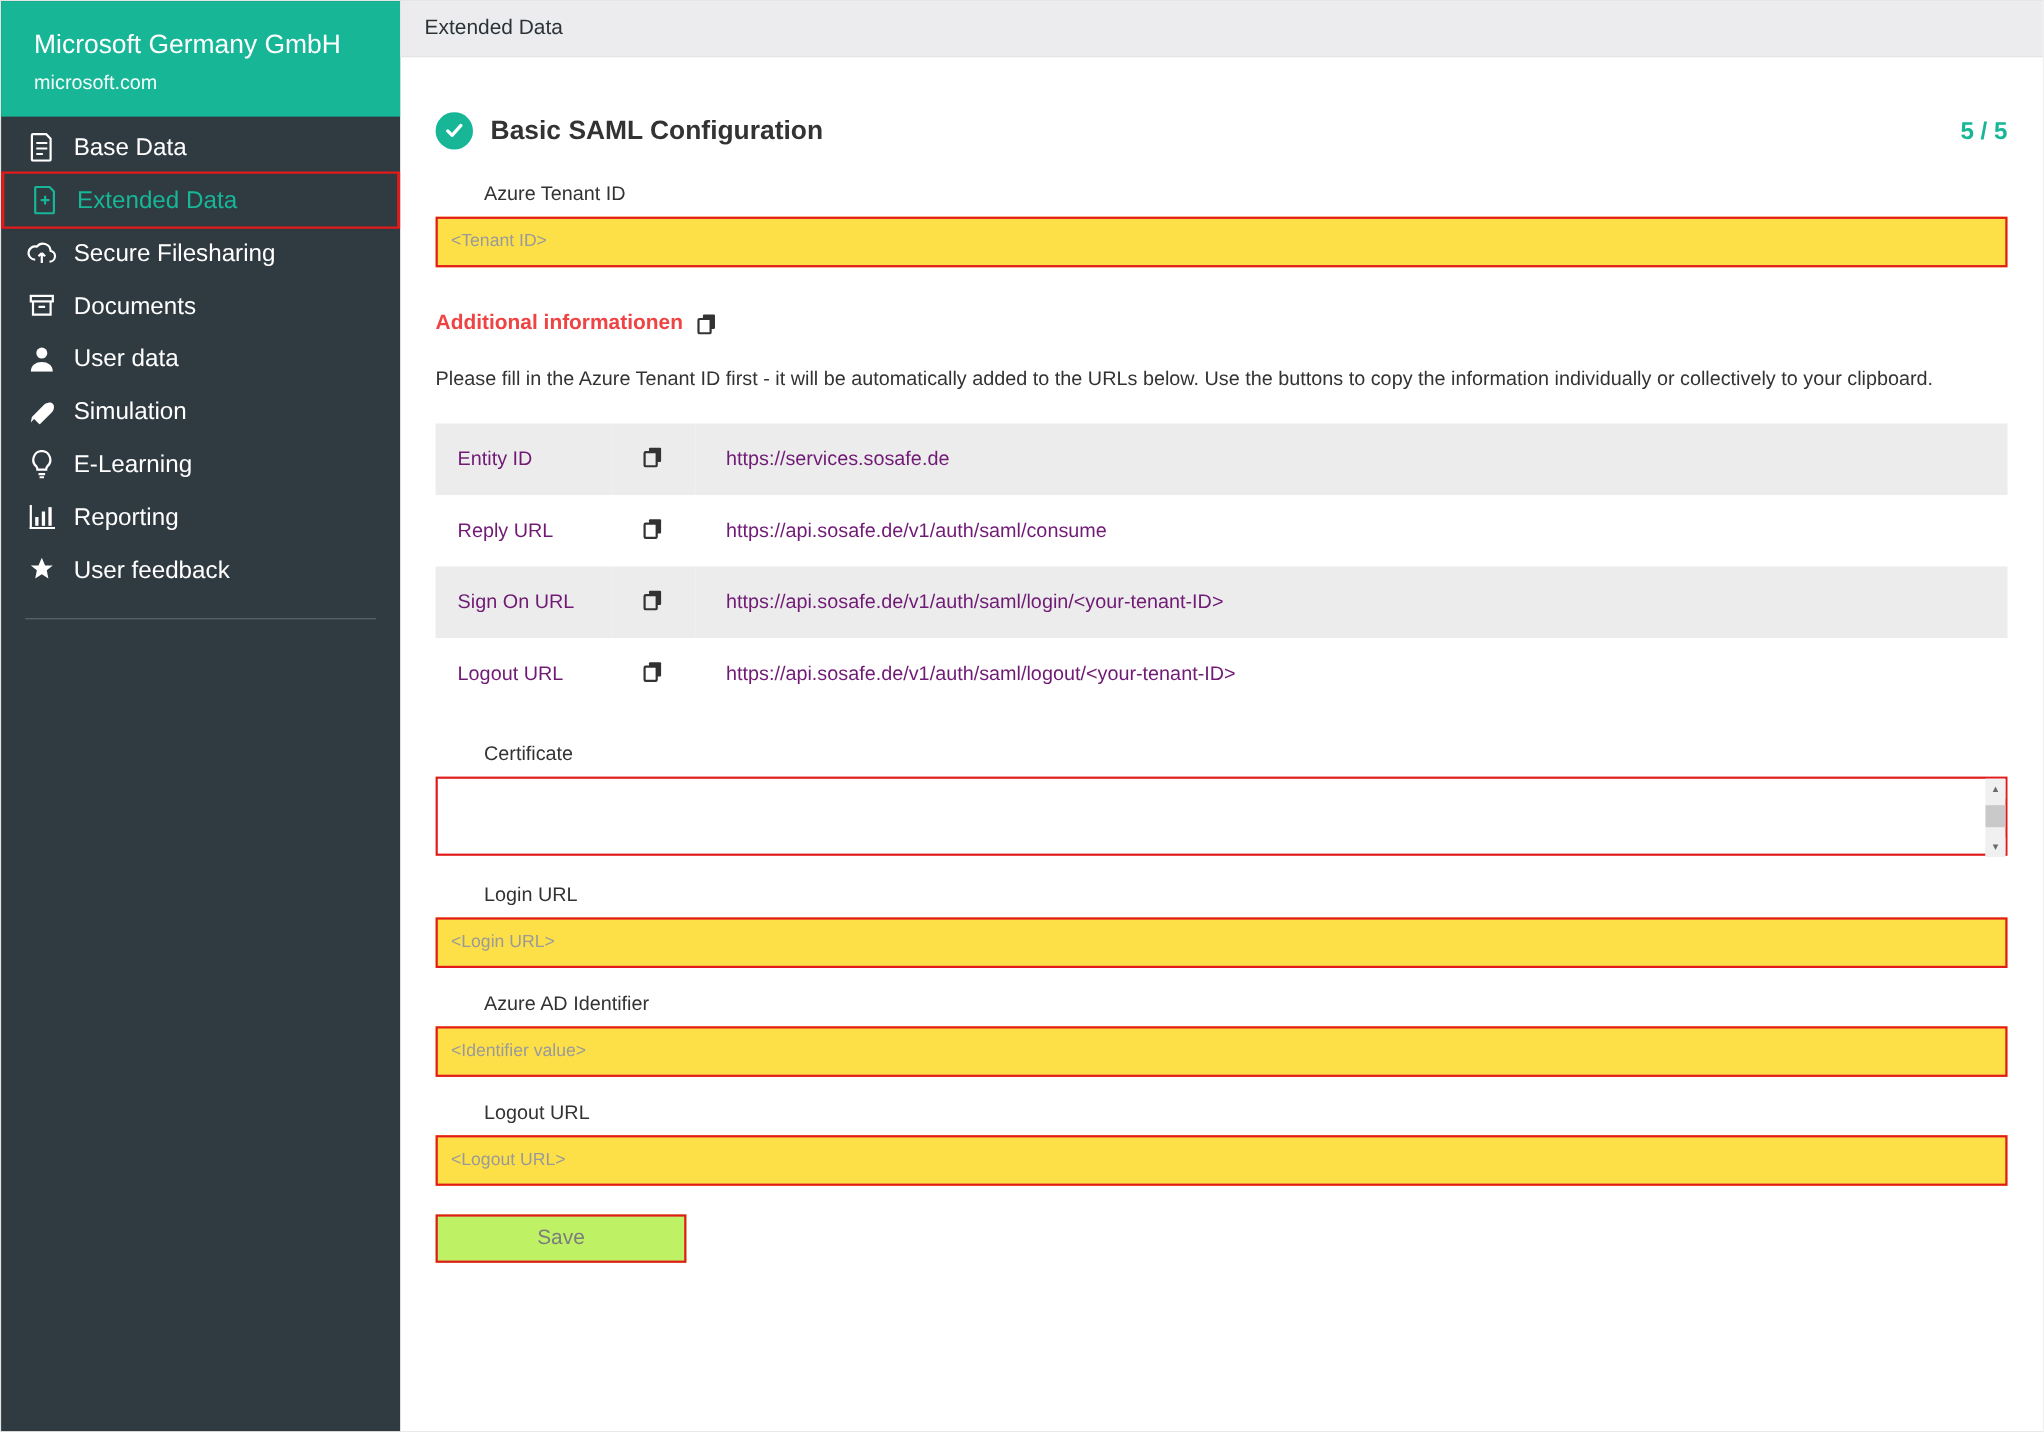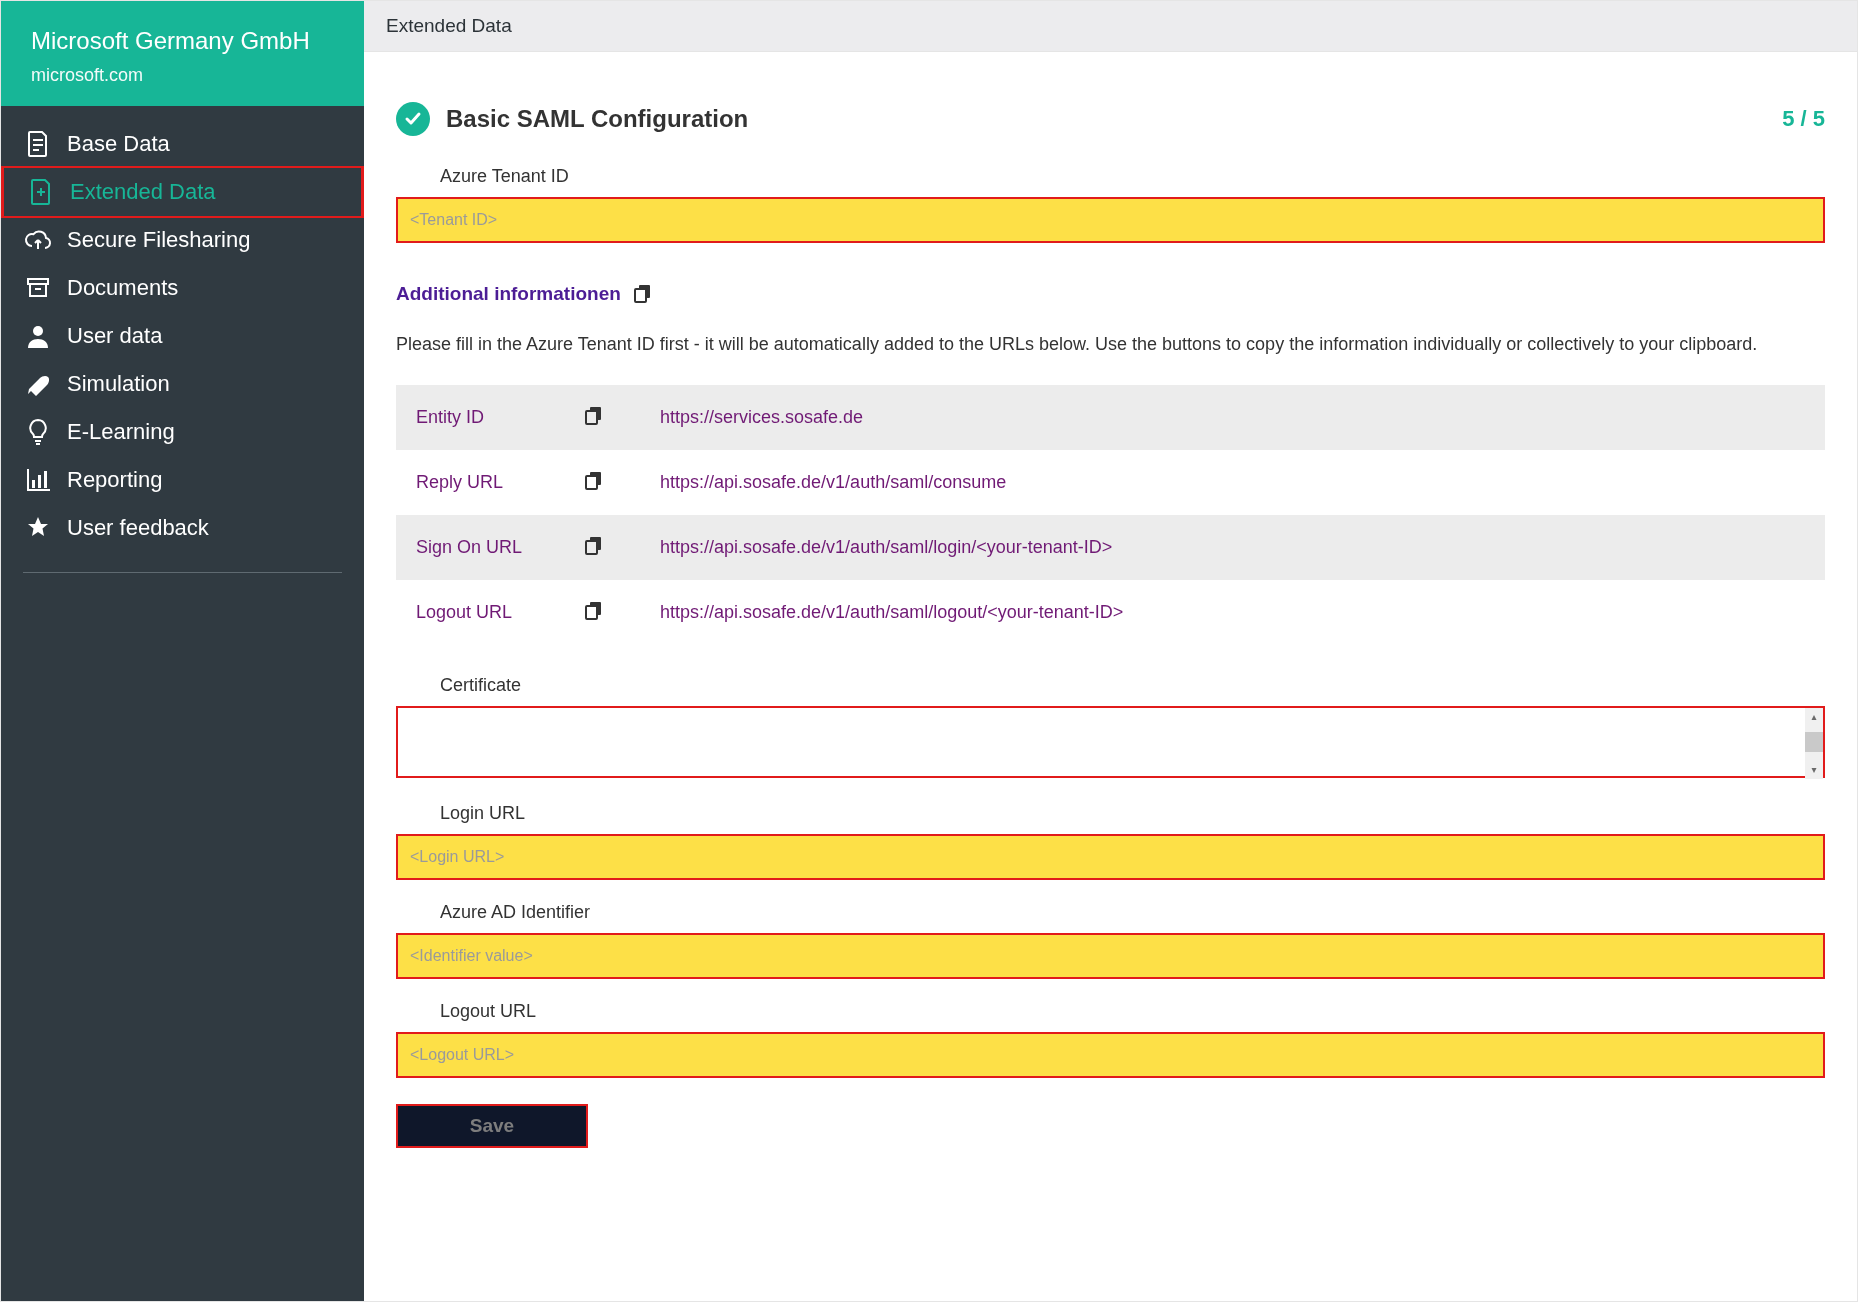--- a/index.html
+++ b/index.html
@@ -3,58 +3,58 @@
 <meta charset="utf-8">
 <style>
   * { box-sizing: border-box; margin: 0; padding: 0; }
   body { font-family: "Segoe UI", Arial, sans-serif; font-size: 14px; color: #333; background: #fff; }
   .app { display: flex; width: 1858px; height: 1302px; border: 1px solid #e5e5e5; transform-origin: top left; }
   
   .sidebar { width: 363px; background: #303a41; color: #fff; display: flex; flex-direction: column; }
   .sidebar-header { background: #17b697; padding: 26px 30px 20px; }
   .sidebar-title { font-size: 24px; font-weight: 400; margin-bottom: 10px; }
   .sidebar-subtitle { font-size: 18px; font-weight: 300; opacity: 0.95; }
-  .nav { padding-top: 14px; }
+  .nav { padding-top: 4px; }
   .nav-item { display: flex; align-items: center; padding: 11px 20px 11px 22px; cursor: pointer; font-size: 22px; font-weight: 400; color: #fff; }
   .nav-item .nav-icon { width: 30px; display: inline-flex; align-items: center; justify-content: center; margin-right: 14px; }
   .nav-item.active { color: #17b697; border: 2px solid #e11b1b; border-left-width: 3px; border-right-width: 3px; margin-top: -2px; margin-bottom: -2px;}
   .nav-item.active .nav-icon svg path, .nav-item.active .nav-icon svg rect, .nav-item.active .nav-icon svg circle, .nav-item.active .nav-icon svg line { stroke: #17b697; }
   .nav-divider { height: 1px; background: #5f6a71; margin: 20px 22px 12px; }
   
   .main { flex: 1; display: flex; flex-direction: column; background: #fff; min-width: 0;}
   .topbar { background: #ececee; border-bottom: 1px solid #e5e5e5; padding: 14px 22px; font-size: 19px; color: #2c3338; }
   .content { padding: 50px 32px 0 32px; }
   .section-head { display: flex; align-items: center; margin-bottom: 30px; }
   .check-badge { width: 34px; height: 34px; border-radius: 50%; background: #17b697; display: inline-flex; align-items: center; justify-content: center; margin-right: 16px; }
   .section-title { font-size: 24px; font-weight: 600; color: #333; flex: 1; }
   .counter { font-size: 22px; font-weight: 700; color: #17b697; }
   .field-label { font-size: 18px; color: #333; margin-bottom: 10px; display: block; margin-left: 44px; }
   .text-input { width: 100%; border: 2px solid #e11b1b; font-size: 16px; padding: 12px 12px; color: #333; background: #fde047; outline: none; }
   .text-input::placeholder { color: #9a9a9a; }
   .mb-lg { margin-bottom: 40px; }
   .mb-md { margin-bottom: 22px; }
-  .sub-head { display: flex; align-items: flex-start; font-size: 19px; font-weight: 700; color: #4c1d95; margin-bottom: 26px; }
+  .sub-head { display: flex; align-items: center; font-size: 19px; font-weight: 700; color: #ef4444; margin-bottom: 26px; }
   .sub-head .copy-ic { margin-left: 12px; }
   .helptext { font-size: 18px; color: #333; line-height: 1.55; margin-bottom: 26px; }
   
   .info-table { width: 100%; border-collapse: collapse; margin-bottom: 30px; }
   .info-table tr:nth-child(odd) { background: #ececec; }
   .info-table td { padding: 20px 28px; font-size: 18px; color: #701a75; vertical-align: middle; }
   .info-table td.col-label { width: 160px; padding-left: 20px;}
   .info-table td.col-copy { width: 60px; text-align: center; }
   .copy-btn { cursor: pointer; display: inline-flex; }
   
   .cert-area { width: 100%; height: 72px; border: 2px solid #e11b1b; resize: none; font-size: 14px; padding: 6px; outline:none; font-family: inherit;}
   .scroll-gutter { position: relative; }
   .scroll-gutter::after { content:""; position:absolute; right:2px; top:2px; bottom:2px; width:18px; background:#f0f0f0;}
   .scroll-thumb { position:absolute; right:2px; top:26px; width:18px; height:20px; background:#c9c9c9; z-index:2;}
   .scroll-up,.scroll-down{position:absolute;right:2px;width:18px;height:18px;display:flex;align-items:center;justify-content:center;z-index:2;color:#6a6a6a;font-size:10px;background:#f0f0f0;}
   .scroll-up{top:2px;} .scroll-down{bottom:2px;}
   
-  .save-btn { margin-top: 4px; width: 192px; height: 44px; background: #0f172a; border: 2px solid #e11b1b; color: #7d7d7d; font-size: 19px; cursor: pointer; font-weight: bold; }
+  .save-btn { margin-top: 4px; width: 228px; height: 44px; background: #bef264; border: 2px solid #e11b1b; color: #7d7d7d; font-size: 19px; cursor: pointer; }
   svg { display:block; }
 </style>
 </head>
 <body>
 
 <div class="app">
 
   <aside class="sidebar">
     <div class="sidebar-header">
       <div class="sidebar-title">Microsoft Germany GmbH</div>

